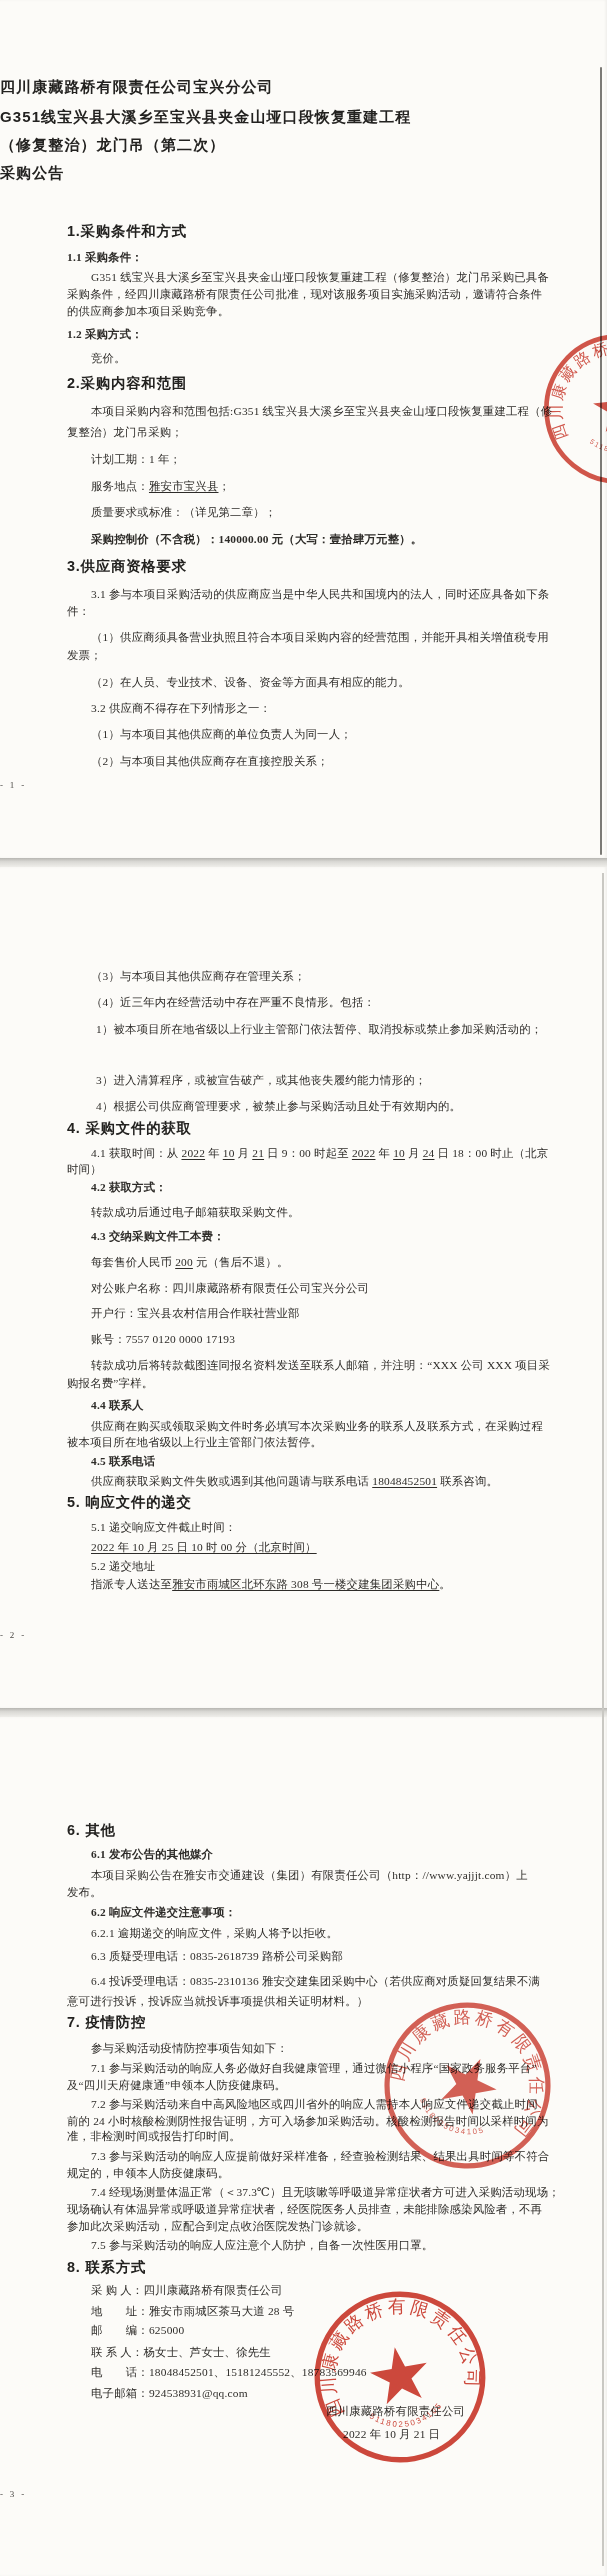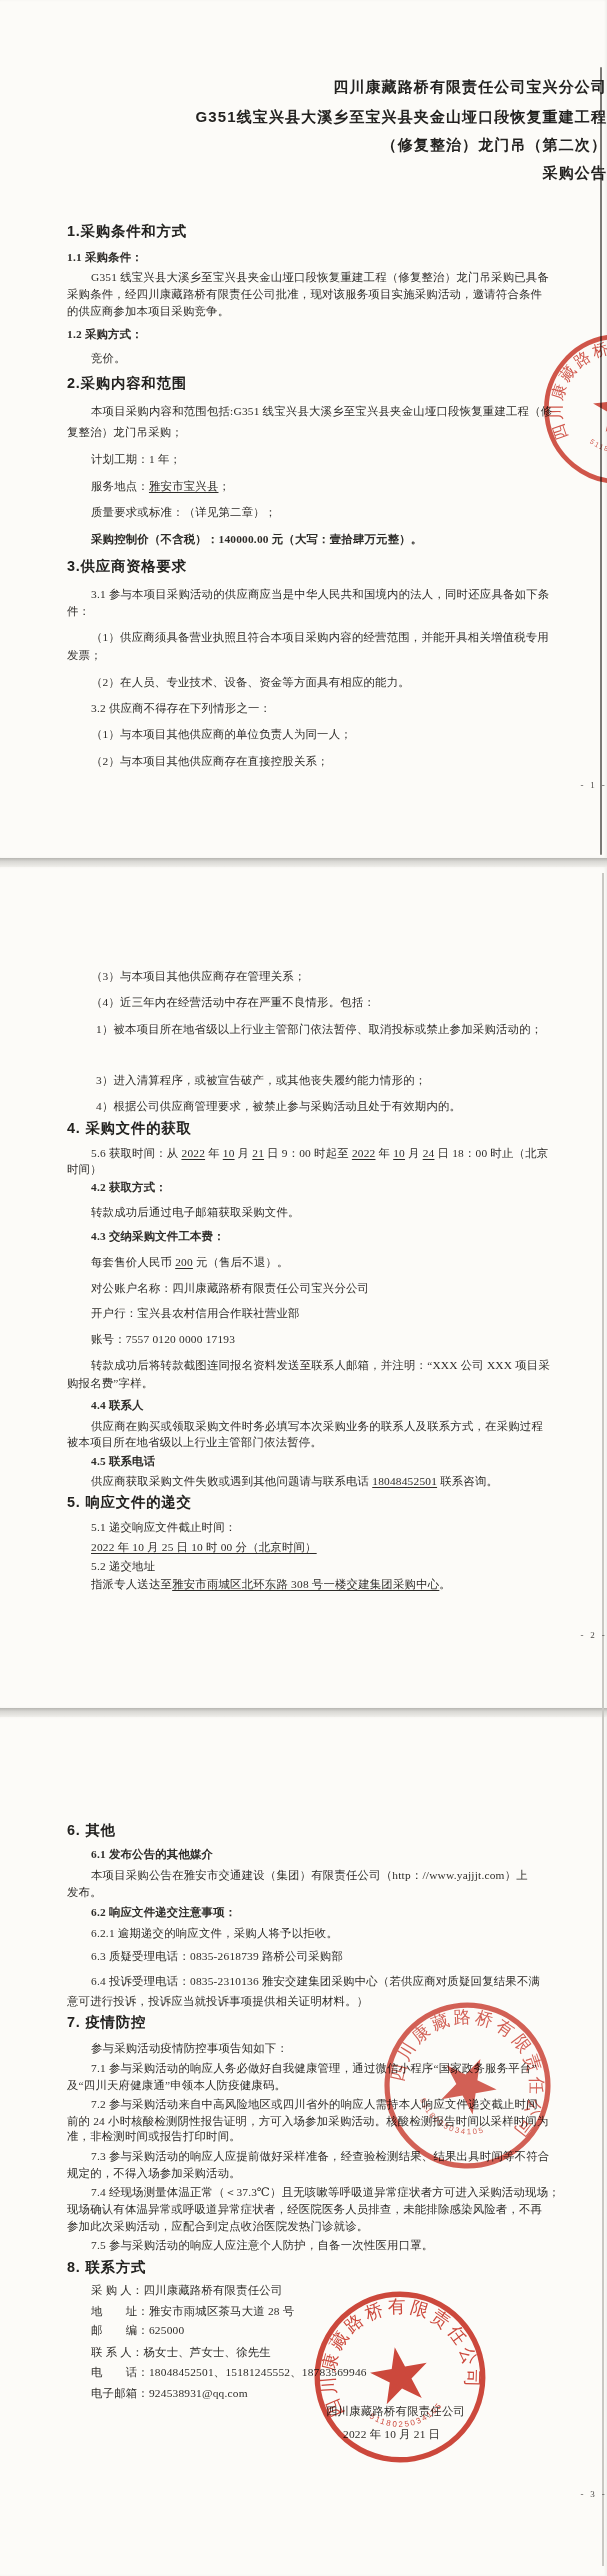--- a/index.html
+++ b/index.html
@@ -2,21 +2,21 @@
 <html style="font-size:12px"><head>
 <meta charset="utf-8">
 <style>
   html,body{margin:0;padding:0;background:#e9e8e4;}
   #doc{position:relative;width:607px;height:2576px;margin:0 auto;background:#f3f2ee;overflow:hidden;}
   .page{position:absolute;left:0;width:607px;background:#fcfbf8;box-shadow:inset -1.5px 0 2.3px rgba(0,0,0,.05);}
   .seam{position:absolute;left:0;width:607px;height:9px;background:linear-gradient(180deg,#b7b6b2 0%,#d9d8d4 40%,#efeeea 100%);}
   .edge{position:absolute;left:600px;top:67px;width:2.3px;height:788px;background:#45433f;opacity:.7;border-radius:1.5px;z-index:2;}
   .edge2{position:absolute;left:602px;top:873px;width:1.5px;height:1693px;background:#c9c8c3;z-index:2;}
   .ln{position:absolute;z-index:3;font-family:"Liberation Serif","DejaVu Serif",serif;font-size:11.4px;line-height:16px;letter-spacing:0.2px;color:#2e2c29;white-space:nowrap;}
-  .c{left:0;width:607px;text-align:right;}
+  .c{left:0;width:607px;text-align:left;}
   .t{font-family:"Liberation Sans","DejaVu Sans",sans-serif;font-size:15px;font-weight:bold;letter-spacing:1.1px;color:#232220;}
   .h{font-family:"Liberation Sans","DejaVu Sans",sans-serif;font-size:14.4px;font-weight:bold;letter-spacing:0.8px;color:#232220;}
   .b{font-weight:bold;}
   .pn{font-size:9px;letter-spacing:2.3px;color:#4a4845;}
   .us{text-decoration:underline;text-underline-offset:2.3px;}
   .seal{position:absolute;z-index:5;overflow:visible;mix-blend-mode:multiply;}
   .seal text{font-family:"Liberation Sans","DejaVu Sans",sans-serif;}
 </style>
 </head>
 <body>
@@ -59,21 +59,21 @@
   <div class="ln" style="top:726px;left:91px">（1）与本项目其他供应商的单位负责人为同一人；</div>
   <div class="ln" style="top:753px;left:91px">（2）与本项目其他供应商存在直接控股关系；</div>
   <div class="ln c pn" style="top:777px">- 1 -</div>
 
   <div class="ln" style="top:968px;left:91px">（3）与本项目其他供应商存在管理关系；</div>
   <div class="ln" style="top:994px;left:91px">（4）近三年内在经营活动中存在严重不良情形。包括：</div>
   <div class="ln" style="top:1021px;left:96px">1）被本项目所在地省级以上行业主管部门依法暂停、取消投标或禁止参加采购活动的；</div>
   <div class="ln" style="top:1072px;left:96px">3）进入清算程序，或被宣告破产，或其他丧失履约能力情形的；</div>
   <div class="ln" style="top:1098px;left:96px">4）根据公司供应商管理要求，被禁止参与采购活动且处于有效期内的。</div>
   <div class="ln h" style="top:1120px;left:67px">4. 采购文件的获取</div>
-  <div class="ln" style="top:1145px;left:91px"><span>5.6 获取时间：从 </span><span class="us">2022</span><span> 年 </span><span class="us">10</span><span> 月 </span><span class="us">21</span><span> 日 9：00 时起至 </span><span class="us">2022</span><span> 年 </span><span class="us">10</span><span> 月 </span><span class="us">24</span><span> 日 18：00 时止（北京</span></div>
+  <div class="ln" style="top:1145px;left:91px"><span>4.1 获取时间：从 </span><span class="us">2022</span><span> 年 </span><span class="us">10</span><span> 月 </span><span class="us">21</span><span> 日 9：00 时起至 </span><span class="us">2022</span><span> 年 </span><span class="us">10</span><span> 月 </span><span class="us">24</span><span> 日 18：00 时止（北京</span></div>
   <div class="ln" style="top:1161px;left:67px">时间）</div>
   <div class="ln b" style="top:1179px;left:91px">4.2 获取方式：</div>
   <div class="ln" style="top:1204px;left:91px">转款成功后通过电子邮箱获取采购文件。</div>
   <div class="ln b" style="top:1228px;left:91px">4.3 交纳采购文件工本费：</div>
   <div class="ln" style="top:1254px;left:91px"><span>每套售价人民币 </span><span class="us">200</span><span> 元（售后不退）。</span></div>
   <div class="ln" style="top:1280px;left:91px">对公账户名称：四川康藏路桥有限责任公司宝兴分公司</div>
   <div class="ln" style="top:1305px;left:91px">开户行：宝兴县农村信用合作联社营业部</div>
   <div class="ln" style="top:1331px;left:91px">账号：7557 0120 0000 17193</div>
   <div class="ln" style="top:1357px;left:91px">转款成功后将转款截图连同报名资料发送至联系人邮箱，并注明：“XXX 公司 XXX 项目采</div>
   <div class="ln" style="top:1375px;left:67px">购报名费”字样。</div>
@@ -99,21 +99,21 @@
   <div class="ln" style="top:1973px;left:91px">6.4 投诉受理电话：0835-2310136 雅安交建集团采购中心（若供应商对质疑回复结果不满</div>
   <div class="ln" style="top:1993px;left:67px">意可进行投诉，投诉应当就投诉事项提供相关证明材料。）</div>
   <div class="ln h" style="top:2014px;left:67px">7. 疫情防控</div>
   <div class="ln" style="top:2040px;left:91px">参与采购活动疫情防控事项告知如下：</div>
   <div class="ln" style="top:2060px;left:91px">7.1 参与采购活动的响应人务必做好自我健康管理，通过微信小程序“国家政务服务平台”</div>
   <div class="ln" style="top:2077px;left:67px">及“四川天府健康通”申领本人防疫健康码。</div>
   <div class="ln" style="top:2096px;left:91px">7.2 参与采购活动来自中高风险地区或四川省外的响应人需持本人响应文件递交截止时间</div>
   <div class="ln" style="top:2113px;left:67px">前的 24 小时核酸检测阴性报告证明，方可入场参加采购活动。核酸检测报告时间以采样时间为</div>
   <div class="ln" style="top:2128px;left:67px">准，非检测时间或报告打印时间。</div>
   <div class="ln" style="top:2148px;left:91px">7.3 参与采购活动的响应人应提前做好采样准备，经查验检测结果、结果出具时间等不符合</div>
-  <div class="ln" style="top:2165px;left:67px">规定的，不得入场参加采购活动。</div>
+  <div class="ln" style="top:2165px;left:67px">规定的，申领本人防疫健康码。</div>
   <div class="ln" style="top:2184px;left:91px">7.4 经现场测量体温正常（＜37.3℃）且无咳嗽等呼吸道异常症状者方可进入采购活动现场；</div>
   <div class="ln" style="top:2201px;left:67px">现场确认有体温异常或呼吸道异常症状者，经医院医务人员排查，未能排除感染风险者，不再</div>
   <div class="ln" style="top:2218px;left:67px">参加此次采购活动，应配合到定点收治医院发热门诊就诊。</div>
   <div class="ln" style="top:2237px;left:91px">7.5 参与采购活动的响应人应注意个人防护，自备一次性医用口罩。</div>
   <div class="ln h" style="top:2259px;left:67px">8. 联系方式</div>
   <div class="ln" style="top:2282px;left:91px">采 购 人：四川康藏路桥有限责任公司</div>
   <div class="ln" style="top:2303px;left:91px">地　　址：雅安市雨城区茶马大道 28 号</div>
   <div class="ln" style="top:2322px;left:91px">邮　　编：625000</div>
   <div class="ln" style="top:2344px;left:91px">联 系 人：杨女士、芦女士、徐先生</div>
   <div class="ln" style="top:2364px;left:91px">电　　话：18048452501、15181245552、18783569946</div>

